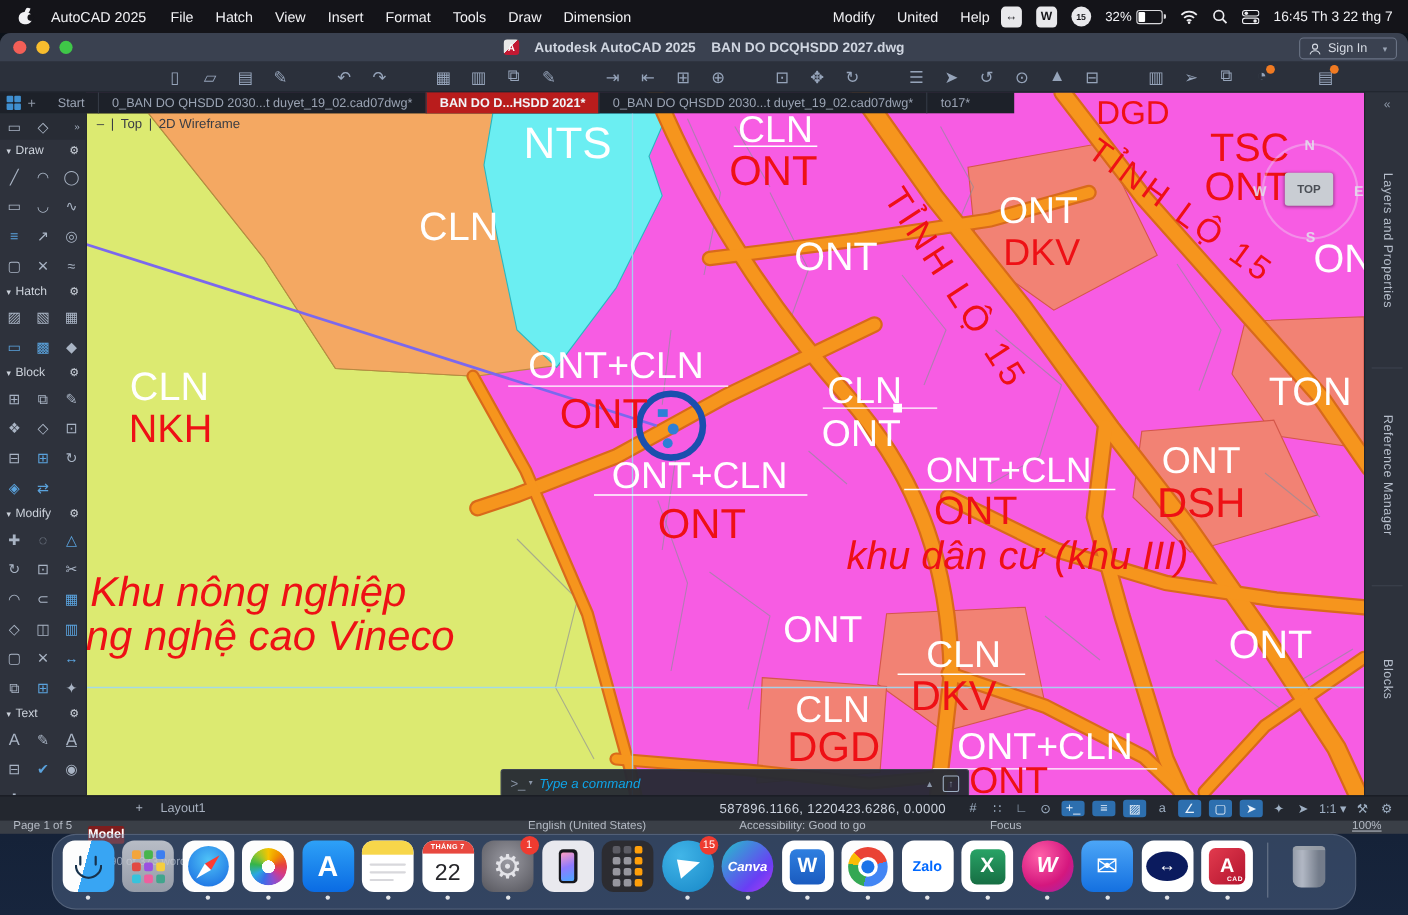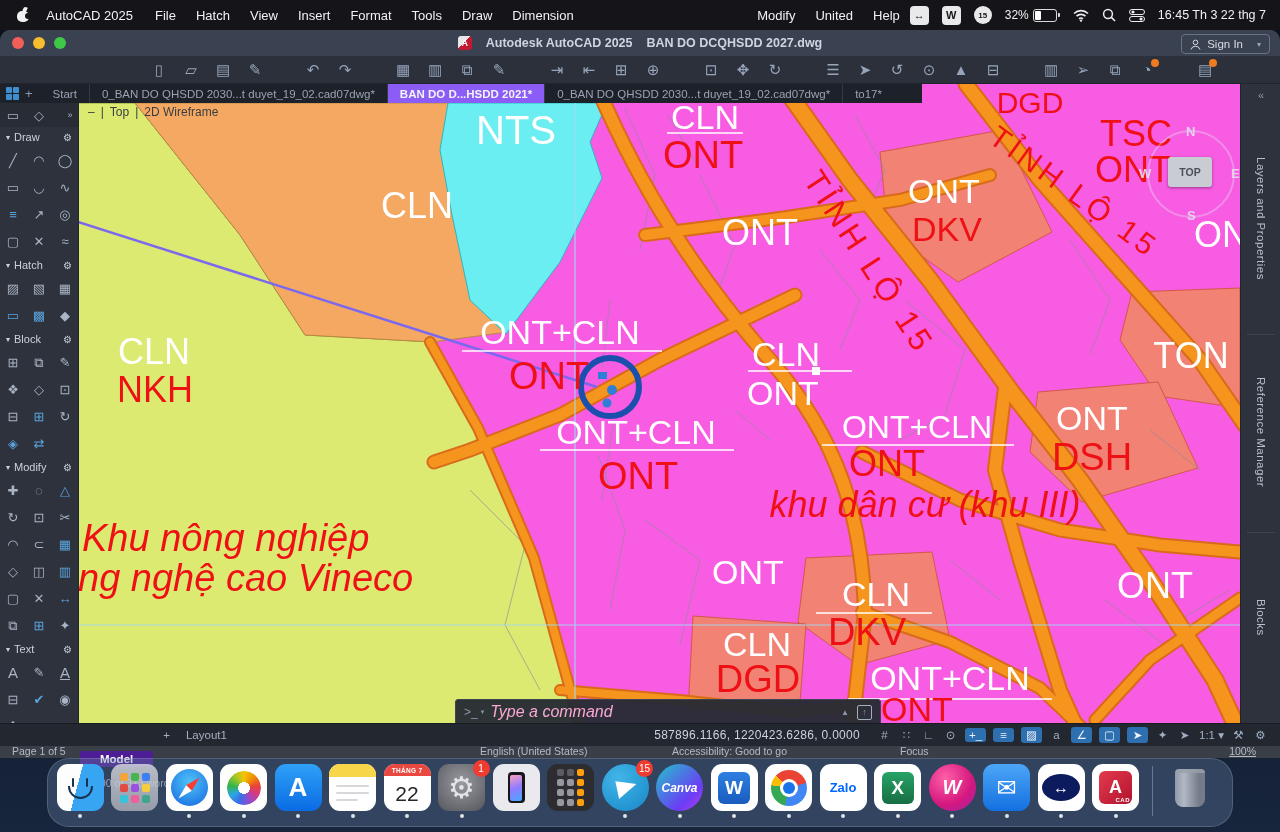--- a/index.html
+++ b/index.html
@@ -38,21 +38,21 @@
   .toolbar{position:absolute;left:0;top:56px;width:1280px;height:28px;background:#2b303b;z-index:10;display:flex;align-items:center;color:#96a4ba;font-size:15px;padding-left:148px;box-sizing:border-box;border-bottom:1px solid #20242d;}
   .tbi{width:22px;text-align:center;position:relative;margin-right:10px;}
   .tb-gap{width:26px;}
   .odot{position:absolute;right:-1px;top:-2px;width:8px;height:8px;border-radius:50%;background:#f07a22;}
   
   .tabsbar{position:absolute;left:0;top:84px;width:922px;height:19px;background:#1d2129;z-index:12;display:flex;align-items:center;font-size:11.5px;color:#9aa3b3;}
   .tgrid{width:13px;height:13px;margin:0 6px 0 6px;display:grid;grid-template-columns:6px 6px;grid-gap:1px;}
   .tgrid i{background:#3f8fd0;border-radius:1px;}
   .tplus{color:#8e97a6;font-size:13px;margin-right:8px;}
   .dtab{height:19px;display:flex;align-items:center;padding:0 12px;border-left:1px solid #343a45;white-space:nowrap;}
-  .dtab.active{background:#8b5cf6;color:#f2f4f8;font-weight:bold;}
+  .dtab.active{background:#b91c1c;color:#f2f4f8;font-weight:bold;}
   .dtab.start{border-left:none;}
   
   .palette{position:absolute;left:0;top:103px;width:78px;height:620px;background:#2e323c;z-index:11;overflow:hidden;border-right:1px solid #23272f;color:#a9b4c4;}
   .pal-top{height:24px;display:flex;align-items:center;background:#282c35;font-size:13px;}
   .pal-top span{width:26px;text-align:center;}
   .pal-top .chev{margin-left:auto;font-size:9px;width:16px;}
   .phead{height:20px;display:flex;align-items:center;font-size:11px;color:#ccd2db;padding:0 6px;gap:4px;}
   .phead .tri{font-size:8px;}
   .phead .gear{margin-left:auto;font-size:10px;}
   .pgrid{display:grid;grid-template-columns:26px 26px 26px;justify-content:center;}
@@ -67,27 +67,27 @@
   .vc-top{position:absolute;left:25px;top:31px;width:44px;height:30px;background:#c9cdd3;color:#4a4e55;font-size:10.5px;font-weight:bold;display:flex;align-items:center;justify-content:center;border-radius:3px;box-shadow:0 1px 3px rgba(0,0,0,.4);}
   
   .rpanel{position:absolute;left:1240px;top:84px;width:40px;height:639px;background:#2d323c;border-left:1px solid #1f232b;z-index:11;color:#b7bfcc;}
   .rp-collapse{height:22px;display:flex;align-items:center;justify-content:center;font-size:11px;color:#8f99a9;}
   .vtab{position:absolute;left:0;width:40px;writing-mode:vertical-rl;display:flex;align-items:center;justify-content:center;font-size:11.5px;letter-spacing:.5px;}
   .rp-sep{position:absolute;left:6px;width:28px;height:1px;background:#3c424e;}
   
   .cmdbar{position:absolute;left:455px;top:699px;width:424px;height:24px;background:rgba(38,43,52,.96);border:1px solid #3e4552;border-radius:3px;z-index:20;display:flex;align-items:center;color:#8b96a8;font-size:12px;}
   .cmd-prompt{padding:0 6px 0 8px;display:flex;align-items:center;gap:3px;}
   .cmd-prompt .caret{font-size:7px;}
-  .cmd-ph{font-style:italic;color:#f9a8d4;font-size:16px;}
+  .cmd-ph{font-style:italic;color:#0ea5e9;font-size:12px;}
   .cmd-right{margin-left:auto;display:flex;align-items:center;gap:8px;padding-right:8px;}
   .cmd-right .up{font-size:8px;}
   .sharebox{width:13px;height:13px;border:1px solid #9fb0c4;border-radius:2px;display:flex;align-items:center;justify-content:center;font-size:9px;}
   
   .statusbar{position:absolute;left:0;top:723px;width:1280px;height:22px;background:#23272f;z-index:25;display:flex;align-items:center;font-size:11.5px;color:#a7b0bf;border-top:1px solid #181b21;}
-  .model-tab{background:#4c1d95;color:#fff;font-weight:bold;padding:2px 20px;border-radius:2px;margin-left:80px;margin-top:48px;}
+  .model-tab{background:#7f1d1d;color:#fff;font-weight:bold;padding:2px 0;border-radius:2px;margin-left:80px;margin-top:48px;}
   .lay-plus{padding:0 10px;}
   .layout1{padding:0 6px;}
   .sb-right{margin-left:auto;display:flex;align-items:center;gap:7px;padding-right:12px;}
   .coords{font-size:12px;color:#ccd3de;letter-spacing:.3px;margin-right:10px;}
   .sbi{min-width:15px;text-align:center;font-size:11.5px;color:#9fb0c4;}
   .sbi.on{background:#2d6faf;color:#eaf2fb;border-radius:3px;padding:1px 3px;}
   .sb-scale{white-space:nowrap;}
   
   .wordstrip{position:absolute;left:0;top:745px;width:1280px;height:13px;background:#3a3f47;z-index:8;color:#b4bac4;font-size:10.5px;}
   .ws-item{position:absolute;top:0;white-space:nowrap;}

